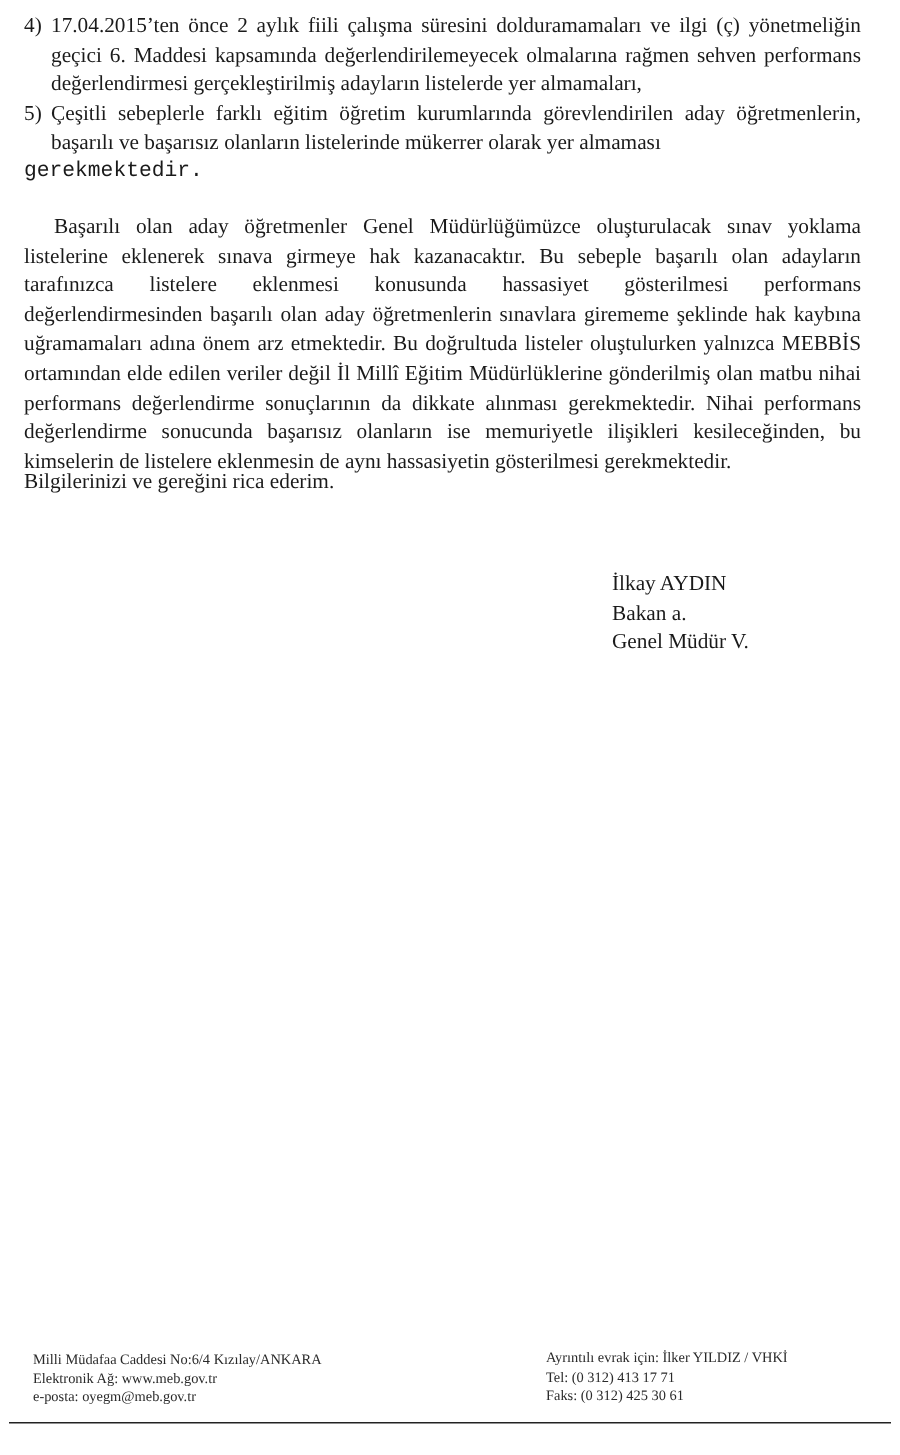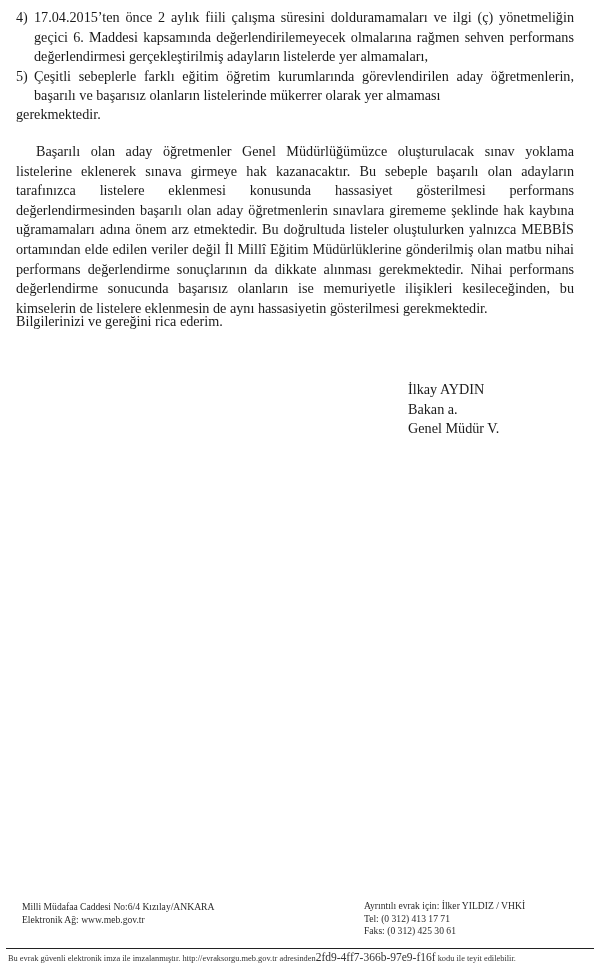--- a/index.html
+++ b/index.html
@@ -6,21 +6,21 @@
   body {
     width: 600px; height: 970px; position: relative; overflow: hidden;
     font-family: "Liberation Serif", "DejaVu Serif", serif;
     color: #1a1a1a;
   }
   .page { position: absolute; left: 0; top: 0; width: 600px; height: 970px; }
   .text { font-size: 14.2px; line-height: 19.6px; text-align: justify; }
   .list { position: absolute; left: 16px; width: 558px; top: 8px; }
   .list-item { position: relative; padding-left: 18px; }
   .list-num { position: absolute; left: 0; top: 0; }
-  .closing-line { position: absolute; left: 16px; top: 106px; font-size: 14.2px; }
+  .closing-line { position: absolute; left: 16px; top: 106px; font-size: 14.2px; font-family: Liberation Mono, monospace; }
   .para { position: absolute; left: 16px; width: 558px; top: 142px; text-indent: 20px; }
   .thanks { position: absolute; left: 16px; top: 313px; font-size: 14.2px; font-family: Liberation Serif, serif; }
   .signature {
     position: absolute; left: 408px; top: 380px; width: 160px;
     font-size: 14.2px; line-height: 19.6px; text-align: left;
   }
   .footer-left {
     position: absolute; left: 22px; top: 901px;
     font-size: 9.6px; line-height: 12.6px; color: #2a2a2a;
   }
@@ -62,28 +62,25 @@
 
   <div class="signature">
     <div>İlkay AYDIN</div>
     <div>Bakan a.</div>
     <div>Genel Müdür V.</div>
   </div>
 
   <div class="footer-left">
     <div>Milli Müdafaa Caddesi No:6/4 Kızılay/ANKARA</div>
     <div>Elektronik Ağ: www.meb.gov.tr</div>
+    <div>e-posta: oyegm@meb.gov.tr</div>
   </div>
 
   <div class="footer-right">
     <div>Ayrıntılı evrak için: İlker YILDIZ / VHKİ</div>
     <div>Tel: (0 312) 413 17 71</div>
     <div>Faks: (0 312) 425 30 61</div>
   </div>
 
   <div class="rule"></div>
 
-  <div class="verify">
-    <span>Bu evrak güvenli elektronik imza ile imzalanmıştır. http://evraksorgu.meb.gov.tr adresinden</span><span class="code">2fd9-4ff7-366b-97e9-f16f</span>
-    <span>kodu ile teyit edilebilir.</span>
-  </div>
 
 </div>
 
 </body></html>

